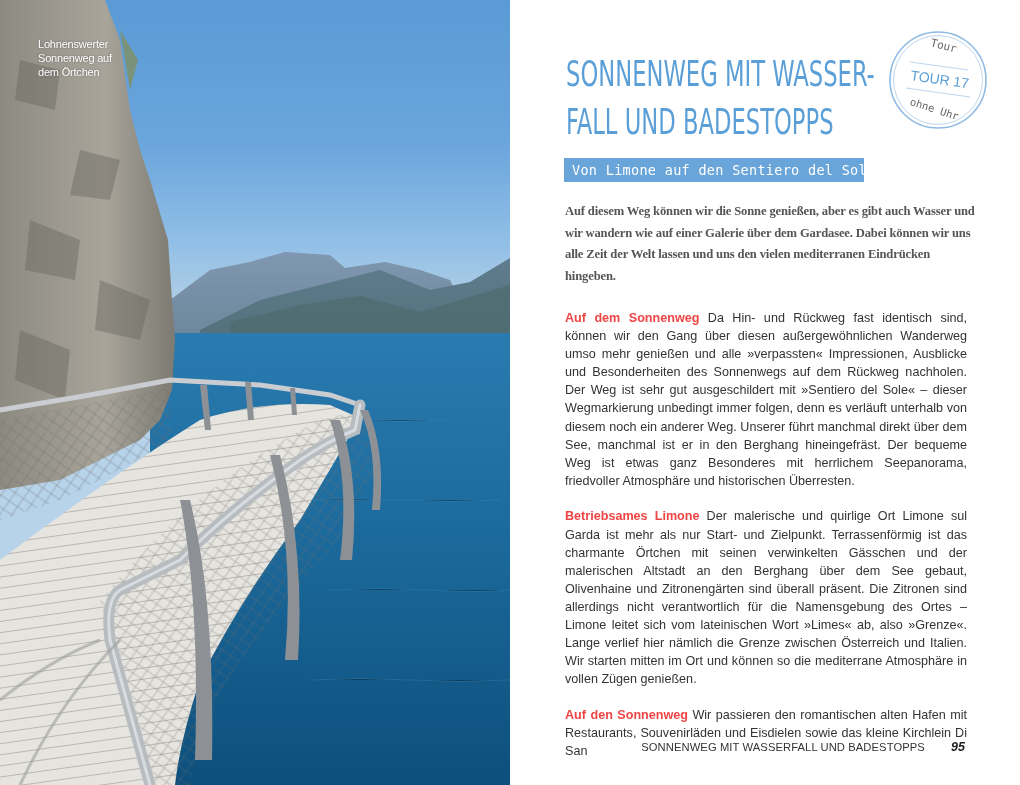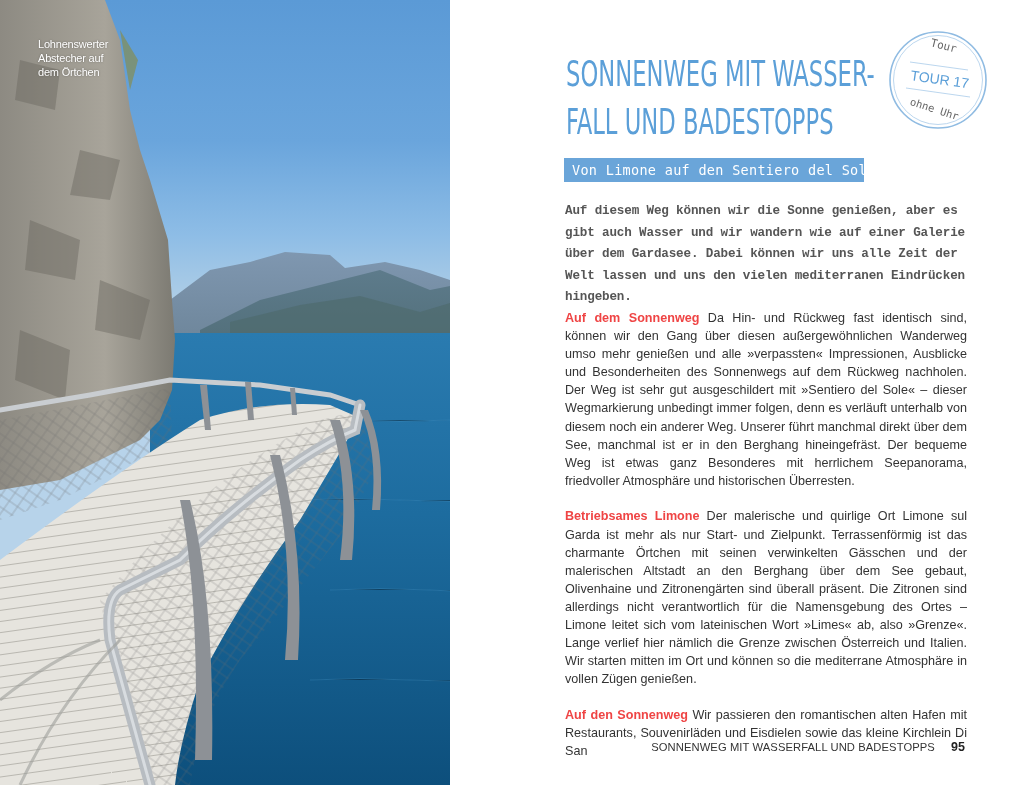--- a/index.html
+++ b/index.html
@@ -1,21 +1,21 @@
 <!DOCTYPE html>
 <html><head>
 <meta charset="utf-8">
 <style>
   * { margin: 0; padding: 0; box-sizing: border-box; }
   html, body { width: 1020px; height: 785px; overflow: hidden; background: #ffffff; }
   body { position: relative; font-family: "DejaVu Sans", sans-serif; color: #3a3a3a; }
 
   
   .photo {
-    position: absolute; left: 0; top: 0; width: 450px; height: 785px; overflow: hidden;
+    position: absolute; left: 0; top: 0; width: 510px; height: 785px; overflow: hidden;
     background: linear-gradient(180deg, #5b9ad6 0%, #6aa5dc 18%, #8ebde6 30%, #a9cbe6 37%, #b7d3ea 40%);
   }
   .photo svg { position: absolute; left: 0; top: 0; }
   .caption {
     position: absolute; left: 38px; top: 37px; width: 90px;
     font-family: "Liberation Sans", sans-serif; font-size: 11px; line-height: 14px;
     color: #ffffff; letter-spacing: -0.2px;
     text-shadow: 0 0 2px rgba(0,0,0,0.35);
   }
 
@@ -35,40 +35,40 @@
   .subtitle {
     position: absolute; left: 564px; top: 158px; height: 24px; width: 300px;
     background: #6aa5d9; color: #ffffff;
     font-family: "DejaVu Sans Mono", "Liberation Mono", monospace;
     font-size: 13.5px; line-height: 24px; padding-left: 8px; letter-spacing: 0.3px;
     white-space: nowrap;
   }
 
   .intro {
     position: absolute; left: 565px; top: 201px; width: 410px;
-    font-family: Liberation Mono, monospace; font-weight: bold;
+    font-family: Liberation Serif, serif; font-weight: bold;
     font-size: 12.6px; line-height: 21.5px; color: #555555;
     letter-spacing: -0.15px;
   }
 
   .body {
     position: absolute; left: 565px; top: 309px; width: 402px;
     font-family: "Liberation Sans", sans-serif;
     font-size: 12.6px; line-height: 18.1px; color: #333333;
     text-align: justify; hyphens: manual;
   }
   .body p { margin-bottom: 17.5px; }
   .body b { font-weight: bold; color: #ef4444; }
 
   .footer {
     position: absolute; right: 55px; top: 740px;
     font-family: "Liberation Sans", sans-serif; font-size: 11.2px; color: #333333;
     letter-spacing: 0.1px; white-space: nowrap;
   }
-  .footer .pg { font-weight: bold; font-size: 12.5px; margin-left: 16px; color: #222; }
+  .footer .pg { font-weight: bold; font-size: 12.5px; margin-left: 26px; color: #222; font-style: italic; }
 </style>
 </head>
 <body>
 
 <div class="photo">
   <svg width="510" height="785" viewBox="0 0 510 785">
     <defs>
       <linearGradient id="lake" x1="0" y1="0" x2="0" y2="1">
         <stop offset="0" stop-color="#2a7bb0"></stop>
         <stop offset="0.4" stop-color="#1d6c9f"></stop>
@@ -139,21 +139,21 @@
     </g>
 
     <g stroke="#9fa09c" stroke-width="3" fill="none" opacity="0.6">
       <path d="M20 785 Q60 700 120 640"></path>
       <path d="M0 700 Q50 660 100 640"></path>
     </g>
   </svg>
 
   <div class="caption">
     <div>Lohnenswerter</div>
-    <div>Abstecher auf</div>
+    <div>Sonnenweg auf</div>
     <div>dem Örtchen</div>
   </div>
 </div>
 
 <h1 class="title">
   <span>SONNENWEG MIT WASSER-</span>
   <span>FALL UND BADESTOPPS</span>
 </h1>
 
 <div class="stamp">

